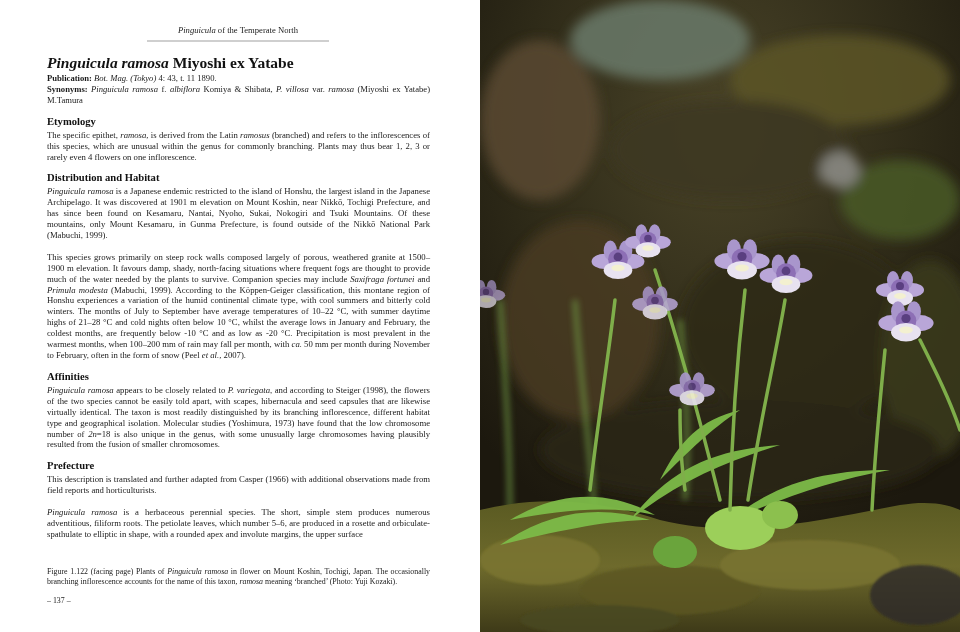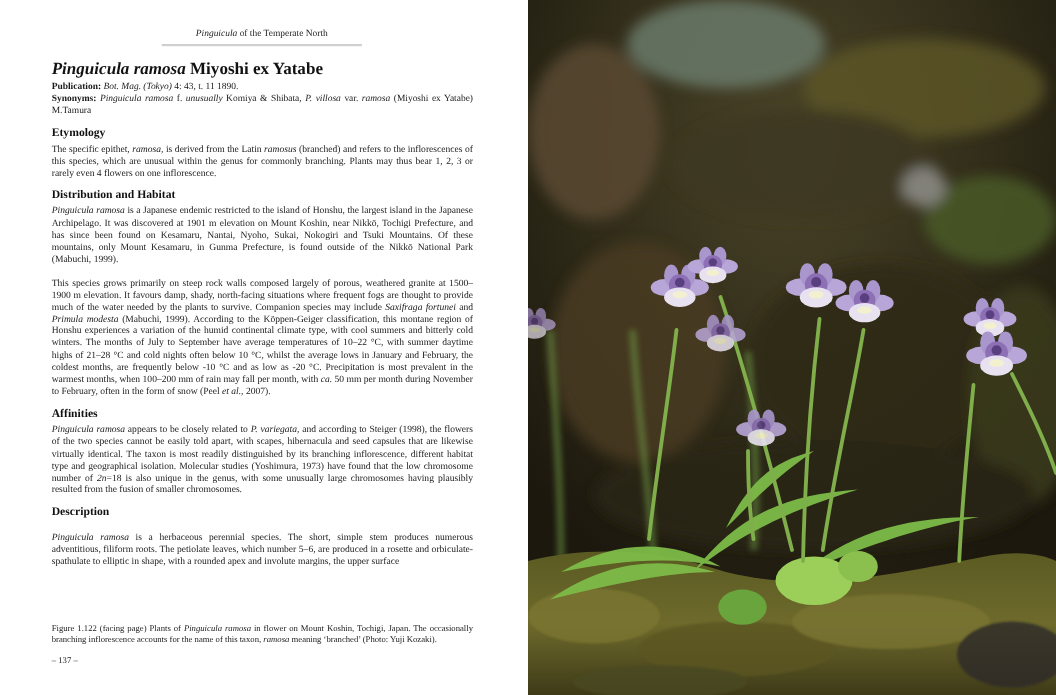--- a/index.html
+++ b/index.html
@@ -24,33 +24,34 @@
 </head>
 <body>
 
 <div class="page">
   <div class="running-head"><i>Pinguicula</i><span> of the Temperate North</span></div>
   <div class="running-rule"></div>
 
   <div class="col">
     <h1 class="title"><i>Pinguicula ramosa</i><span> Miyoshi ex Yatabe</span></h1>
     <div class="meta"><b>Publication:</b> <i>Bot. Mag. (Tokyo)</i><span> 4: 43, t. 11 1890.</span></div>
-    <div class="meta"><b>Synonyms:</b> <i>Pinguicula ramosa</i><span> f. </span><i>unusually</i><span> Komiya &amp; Shibata, </span><i>P. villosa</i><span> var. </span><i>ramosa</i><span> (Miyoshi ex Yatabe) M.Tamura</span></div>
+    <div class="meta"><b>Synonyms:</b> <i>Pinguicula ramosa</i><span> f. </span><i>albiflora</i><span> Komiya &amp; Shibata, </span><i>P. villosa</i><span> var. </span><i>ramosa</i><span> (Miyoshi ex Yatabe) M.Tamura</span></div>
 
     <h2>Etymology</h2>
     <p><span>The specific epithet, </span><i>ramosa</i><span>, is derived from the Latin </span><i>ramosus</i><span> (branched) and refers to the inflorescences of this species, which are unusual within the genus for commonly branching. Plants may thus bear 1, 2, 3 or rarely even 4 flowers on one inflorescence.</span></p>
 
     <h2>Distribution and Habitat</h2>
     <p><i>Pinguicula ramosa</i><span> is a Japanese endemic restricted to the island of Honshu, the largest island in the Japanese Archipelago. It was discovered at 1901 m elevation on Mount Koshin, near Nikkō, Tochigi Prefecture, and has since been found on Kesamaru, Nantai, Nyoho, Sukai, Nokogiri and Tsuki Mountains. Of these mountains, only Mount Kesamaru, in Gunma Prefecture, is found outside of the Nikkō National Park (Mabuchi, 1999).</span></p>
     <p class="gap"><span>This species grows primarily on steep rock walls composed largely of porous, weathered granite at 1500–1900 m elevation. It favours damp, shady, north-facing situations where frequent fogs are thought to provide much of the water needed by the plants to survive. Companion species may include </span><i>Saxifraga fortunei</i><span> and </span><i>Primula modesta</i><span> (Mabuchi, 1999). According to the Köppen-Geiger classification, this montane region of Honshu experiences a variation of the humid continental climate type, with cool summers and bitterly cold winters. The months of July to September have average temperatures of 10–22 °C, with summer daytime highs of 21–28 °C and cold nights often below 10 °C, whilst the average lows in January and February, the coldest months, are frequently below -10 °C and as low as -20 °C. Precipitation is most prevalent in the warmest months, when 100–200 mm of rain may fall per month, with </span><i>ca.</i><span> 50 mm per month during November to February, often in the form of snow (Peel </span><i>et al.</i><span>, 2007).</span></p>
 
     <h2>Affinities</h2>
     <p><i>Pinguicula ramosa</i><span> appears to be closely related to </span><i>P. variegata</i><span>, and according to Steiger (1998), the flowers of the two species cannot be easily told apart, with scapes, hibernacula and seed capsules that are likewise virtually identical. The taxon is most readily distinguished by its branching inflorescence, different habitat type and geographical isolation. Molecular studies (Yoshimura, 1973) have found that the low chromosome number of </span><i>2n</i><span>=18 is also unique in the genus, with some unusually large chromosomes having plausibly resulted from the fusion of smaller chromosomes.</span></p>
 
-    <h2>Description</h2>
+    <h2>Prefecture</h2>
+    <p><span>This description is translated and further adapted from Casper (1966) with additional observations made from field reports and horticulturists.</span></p>
     <p class="gap"><i>Pinguicula ramosa</i><span> is a herbaceous perennial species. The short, simple stem produces numerous adventitious, filiform roots. The petiolate leaves, which number 5–6, are produced in a rosette and orbiculate-spathulate to elliptic in shape, with a rounded apex and involute margins, the upper surface</span></p>
   </div>
 
   <div class="caption"><b>Figure 1.122</b><span>  (facing page) Plants of </span><i>Pinguicula ramosa</i><span> in flower on Mount Koshin, Tochigi, Japan. The occasionally branching inflorescence accounts for the name of this taxon, </span><i>ramosa</i><span> meaning ‘branched’ (Photo: Yuji Kozaki).</span></div>
   <div class="folio">– 137 –</div>
 </div>
 
 <div class="photo">
   <svg width="480" height="632" viewBox="0 0 480 632">
     <defs>

